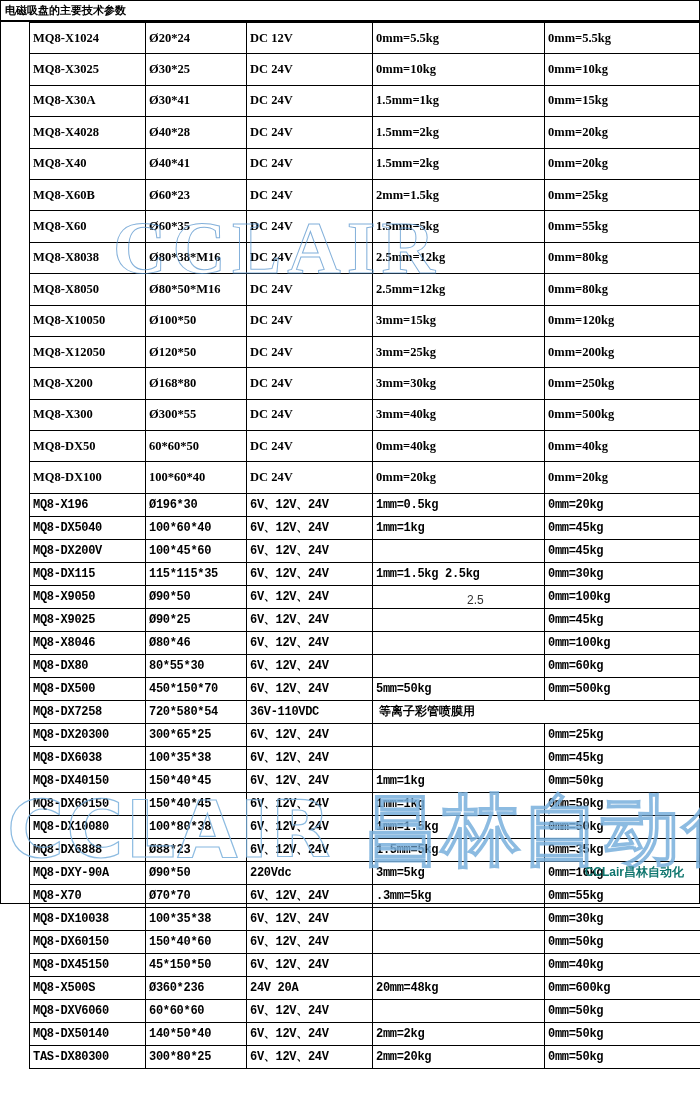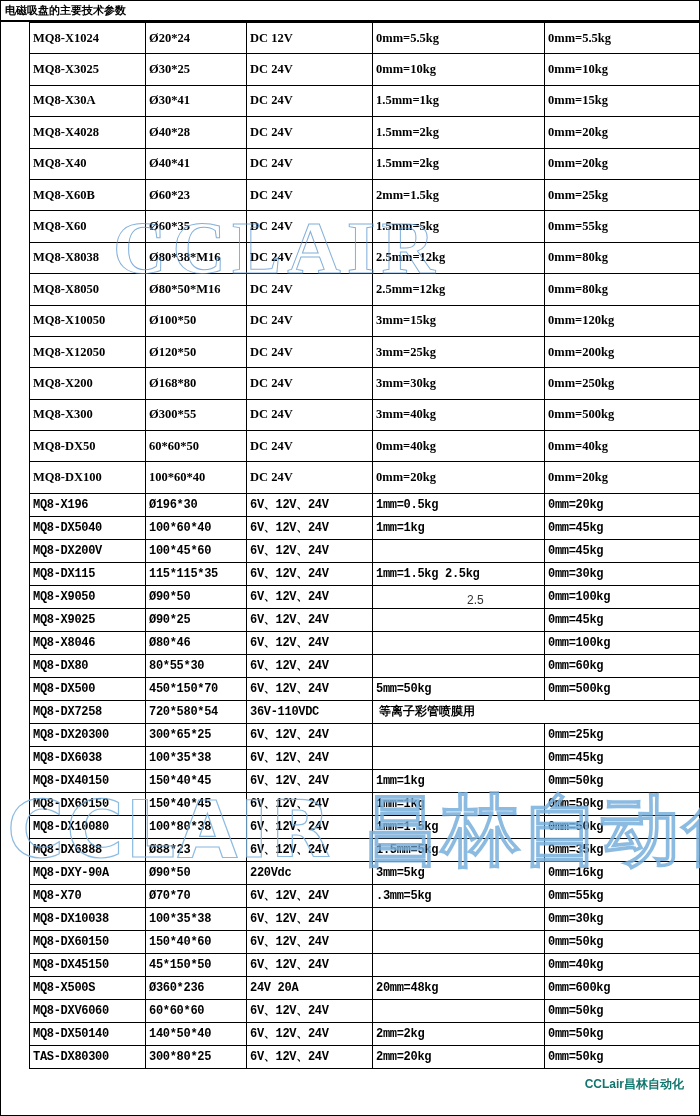--- a/index.html
+++ b/index.html
@@ -11,21 +11,21 @@
     width: 700px;
     height: 1116px;
     font-family: "Liberation Sans", sans-serif;
     color: #000;
     position: relative;
     overflow: hidden;
   }
   #sheet {
     position: relative;
     width: 700px;
-    height: 1116px;
+    height: 904px;
     box-sizing: border-box;
     border: 1px solid #000;
   }
   .title-bar {
     height: 21px;
     border-bottom: 2px solid #000;
     display: flex;
     align-items: center;
     padding-left: 4px;
     font-size: 11px;

